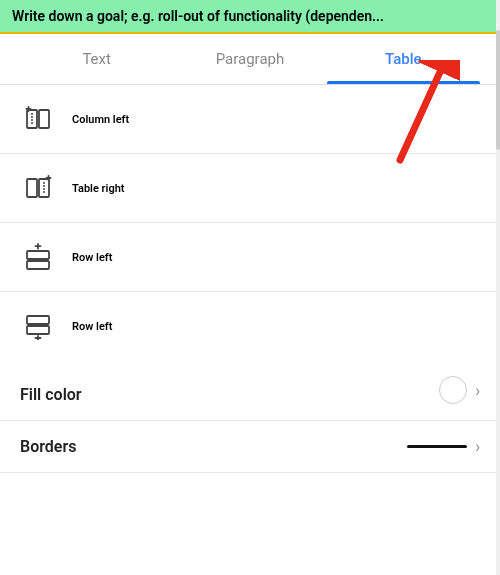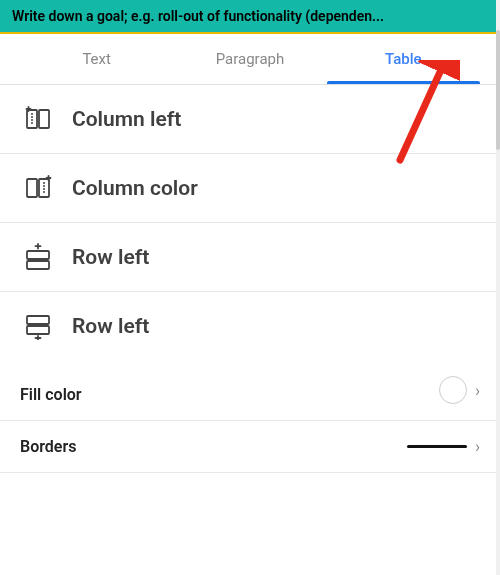--- a/index.html
+++ b/index.html
@@ -11,21 +11,21 @@
     body {
       width: 500px;
       height: 575px;
       font-family: -apple-system, BlinkMacSystemFont, 'Segoe UI', Roboto, sans-serif;
       background: #fff;
       overflow: hidden;
       position: relative;
     }
 
     .top-bar {
-      background: #14b8a6;
+      background: #86efac;
       padding: 8px 12px;
       font-size: 14px;
       font-weight: 600;
       color: #000;
       white-space: nowrap;
       overflow: hidden;
       text-overflow: ellipsis;
       border-bottom: 2px solid #e6b800;
     }
 
@@ -84,23 +84,23 @@
       width: 36px;
       height: 36px;
       display: flex;
       align-items: center;
       justify-content: center;
       margin-right: 16px;
       flex-shrink: 0;
     }
 
     .menu-label {
-      font-size: 21px;
+      font-size: 11px;
       font-weight: 600;
-      color: #404040;
+      color: #000000;
     }
 
     .menu-item-right {
       display: flex;
       align-items: flex-end;
       padding: 16px 20px;
       border-bottom: 1px solid #e8e8e8;
       cursor: pointer;
       justify-content: space-between;
     }
@@ -231,21 +231,21 @@
         <rect x="15" y="5" width="10" height="18" rx="1" stroke="#444" stroke-width="1.8"></rect>
         <line x1="19" y1="9" x2="21" y2="9" stroke="#444" stroke-width="1.5"></line>
         <line x1="19" y1="12" x2="21" y2="12" stroke="#444" stroke-width="1.5"></line>
         <line x1="19" y1="15" x2="21" y2="15" stroke="#444" stroke-width="1.5"></line>
         <line x1="19" y1="18" x2="21" y2="18" stroke="#444" stroke-width="1.5"></line>
 
         <line x1="24.5" y1="2" x2="24.5" y2="6" stroke="#444" stroke-width="1.8" stroke-linecap="round"></line>
         <line x1="22.5" y1="4" x2="26.5" y2="4" stroke="#444" stroke-width="1.8" stroke-linecap="round"></line>
       </svg>
     </div>
-    <span class="menu-label">Column color</span>
+    <span class="menu-label">Table right</span>
   </li>
 
   <li class="menu-item">
     <div class="menu-icon">
       <svg viewBox="0 0 28 28" fill="none" xmlns="http://www.w3.org/2000/svg">
         <rect x="3" y="8" width="22" height="8" rx="1" stroke="#444" stroke-width="1.8"></rect>
         <rect x="3" y="18" width="22" height="8" rx="1" stroke="#444" stroke-width="1.8"></rect>
 
         <line x1="14" y1="1" x2="14" y2="5.5" stroke="#444" stroke-width="1.8" stroke-linecap="round"></line>
         <line x1="11.5" y1="3.2" x2="16.5" y2="3.2" stroke="#444" stroke-width="1.8" stroke-linecap="round"></line>

